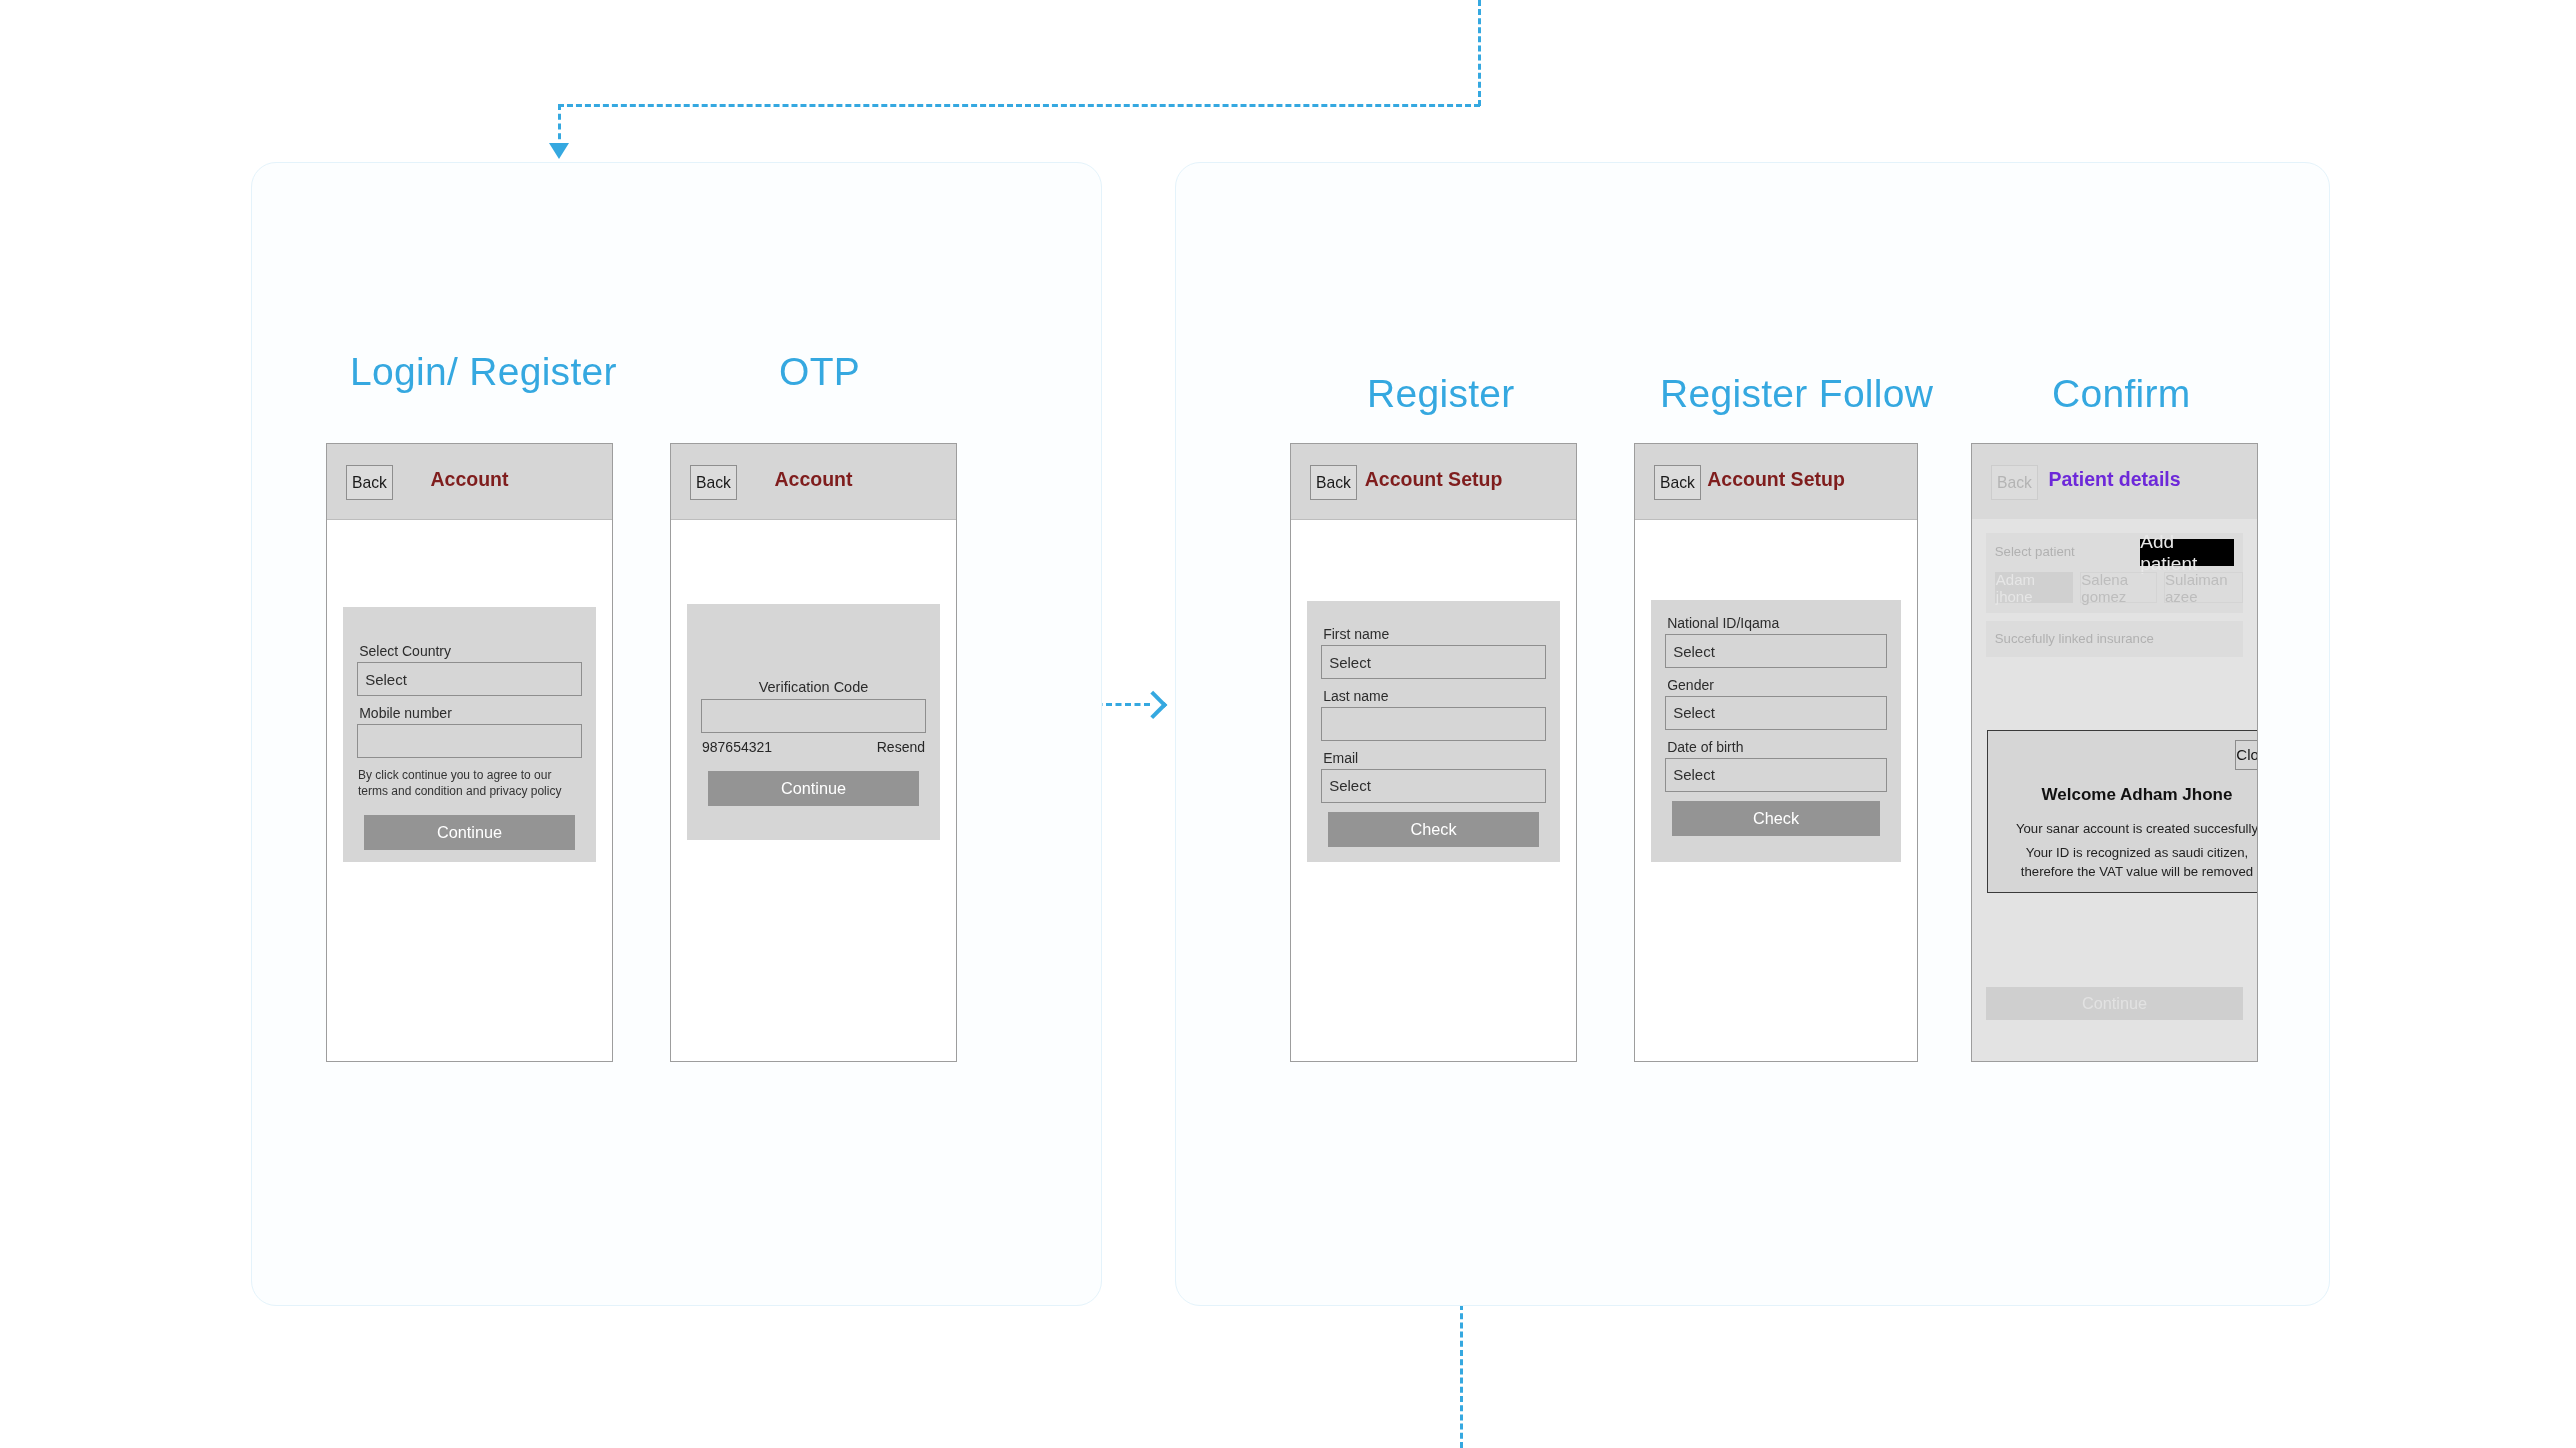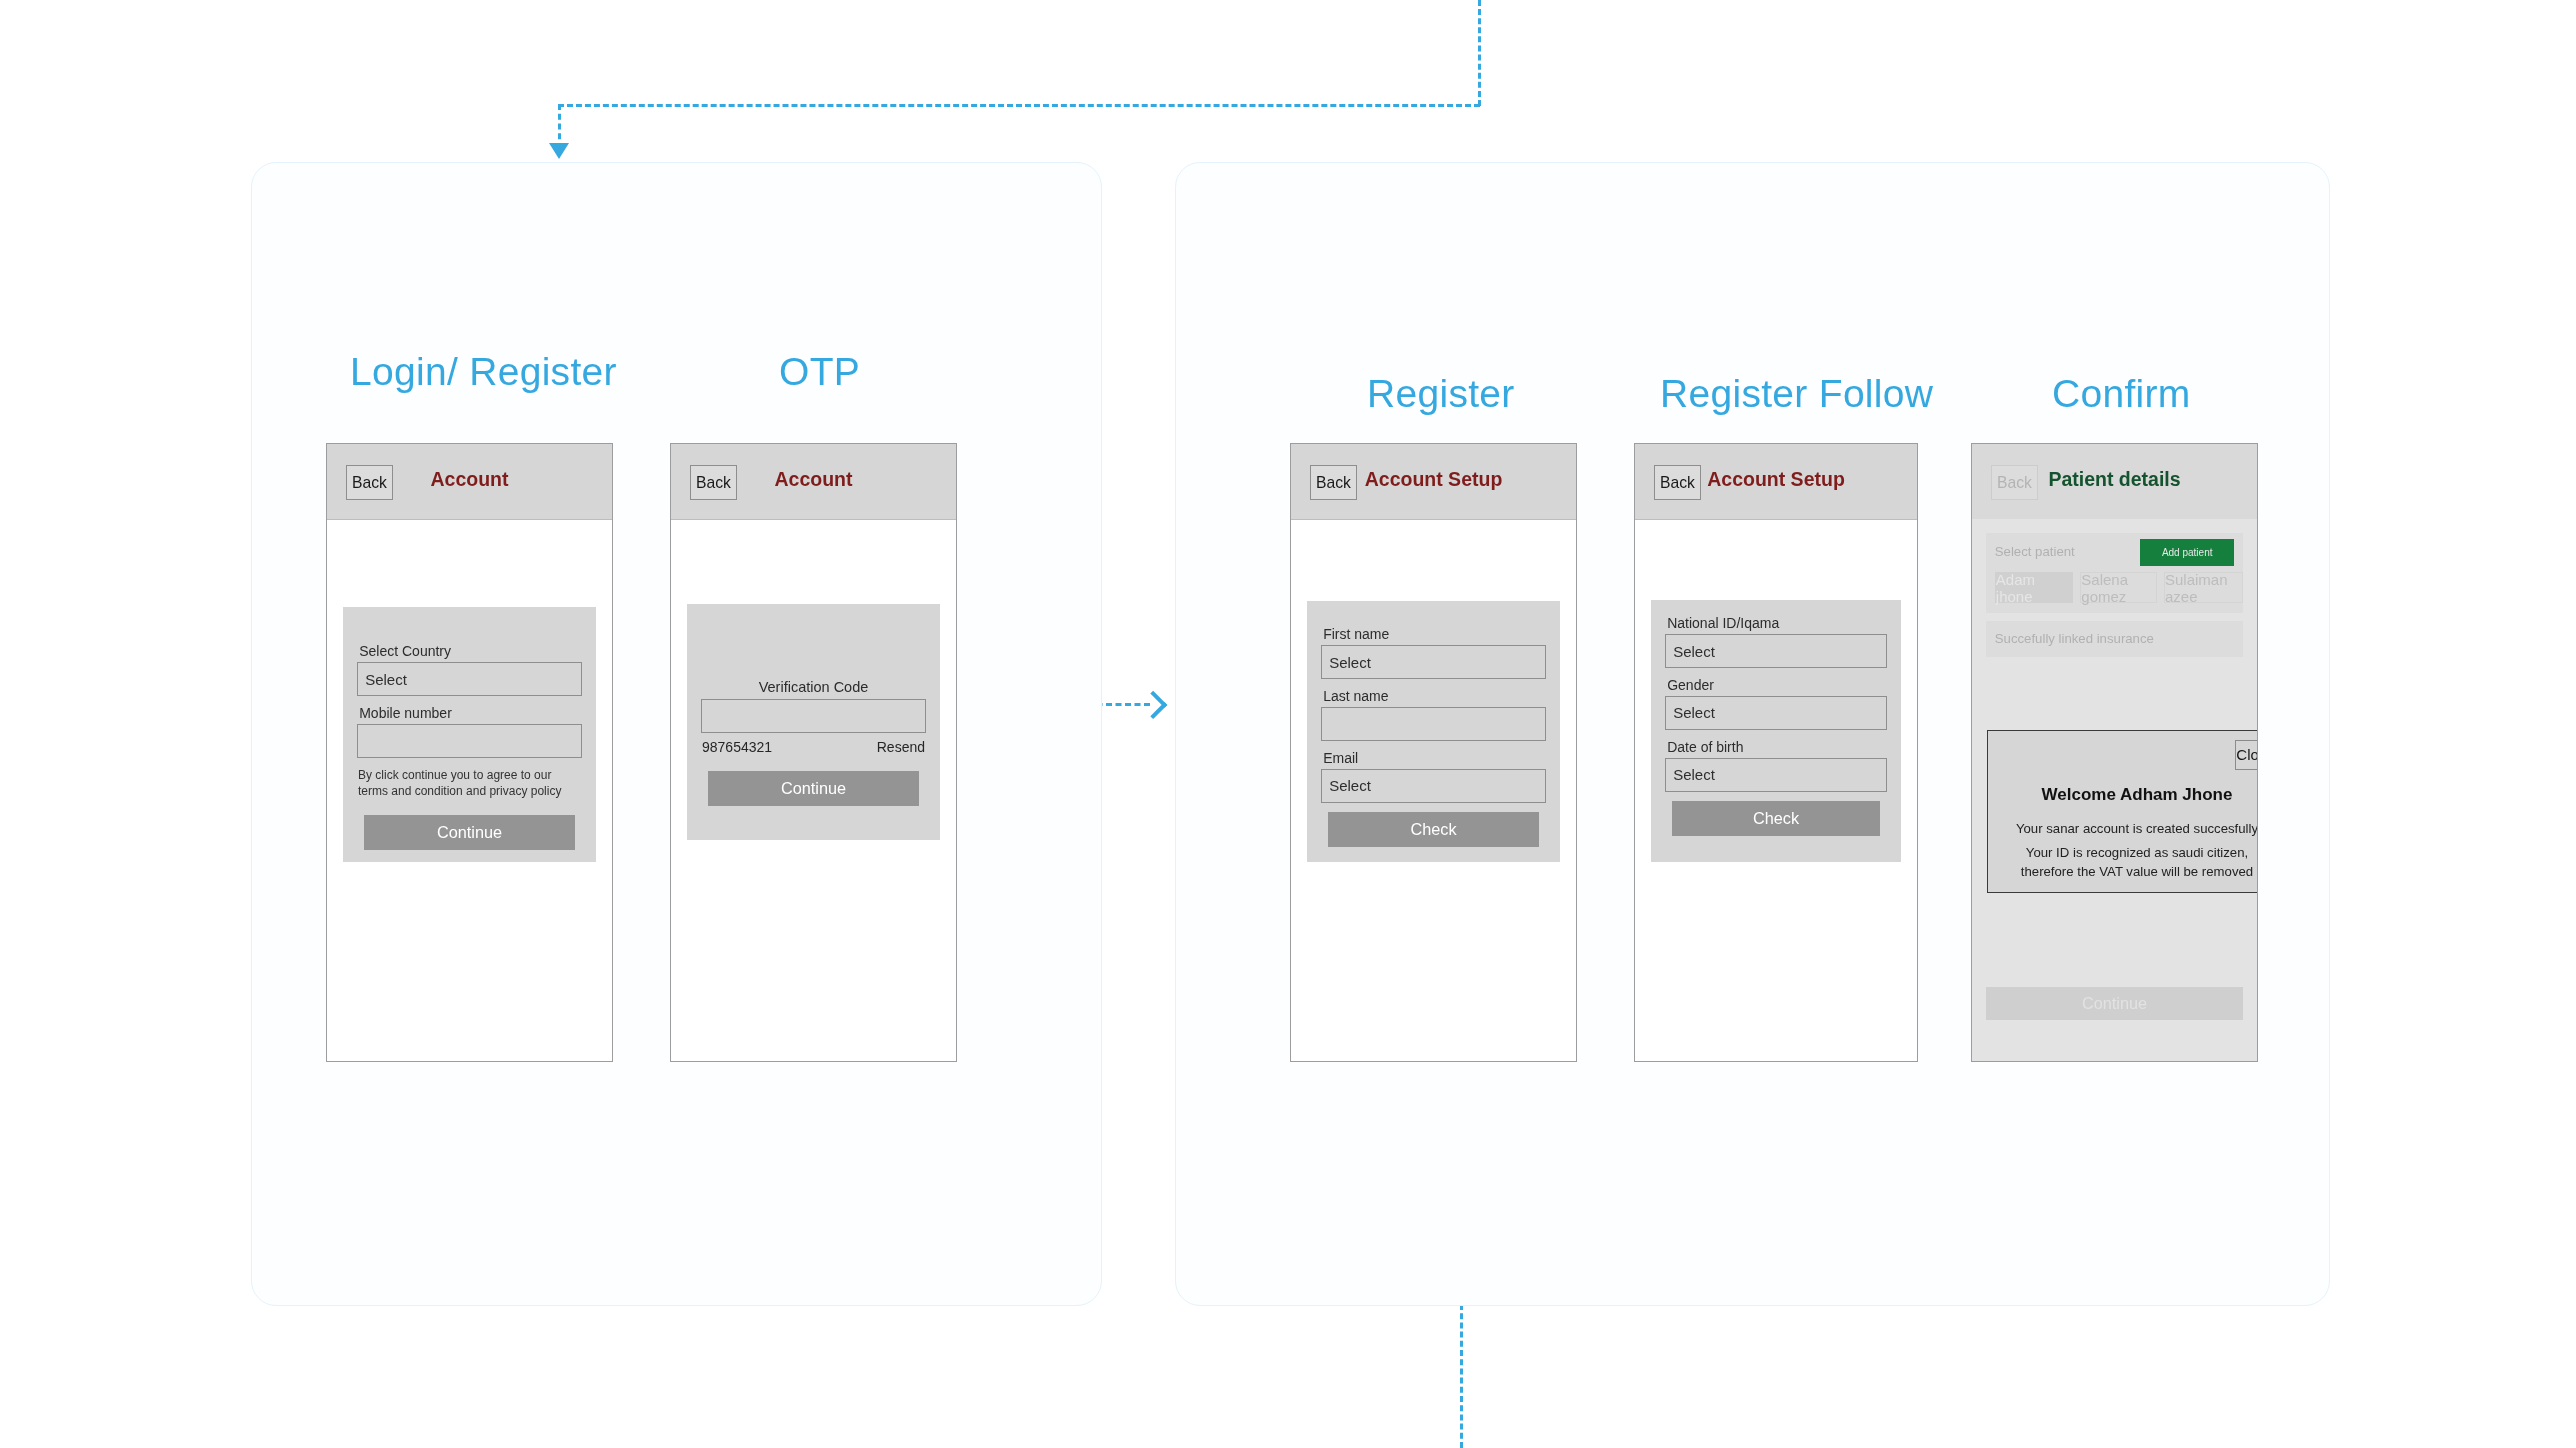--- a/index.html
+++ b/index.html
@@ -50,28 +50,28 @@
       display:flex;align-items:center;justify-content:center;
       margin:16.3px 7.5px 0 7.5px;}
 
   
   .otp-label{font-size:14.5px;color:#2c2c2c;text-align:center;margin-bottom:3.8px;}
   .otp-meta{display:flex;justify-content:space-between;font-size:14px;
       color:#262626;margin-top:6.3px;padding:0 1.3px;}
 
   
   .dim .phone-header{background:#d9d9d9;}
-  .dim .phone-title{color:#14532d;}
+  .dim .phone-title{color:#6d28d9;}
   .dim .back-btn{color:#b4b4b4;border-color:#cccccc;background:#dcdcdc;}
   .dim-body{position:absolute;left:0;right:0;top:75px;bottom:0;
       background:#e3e3e3;}
   .sect{position:absolute;left:14px;right:14px;background:#dcdcdc;}
   .dim-text{color:#b1b1b1;}
   .add-btn{position:absolute;right:8.8px;top:6.3px;width:94px;height:26.4px;
-      background:#15803d;color:#e8e8e8;font-size:10px;
+      background:#000000;color:#e8e8e8;font-size:19px;
       display:flex;align-items:center;justify-content:center;}
   .chip{height:31px;border:0.6px solid #d4d4d4;color:#bdbdbd;font-size:15px;
       display:flex;align-items:center;justify-content:center;
       box-sizing:border-box;}
   .chip.sel{background:#d0d0d0;color:#e6e6e6;border-color:#d0d0d0;}
   .dim-cta{position:absolute;left:14px;right:14px;height:33px;
       background:#cfcfcf;color:#e2e2e2;font-size:16.3px;
       display:flex;align-items:center;justify-content:center;}
 
   

